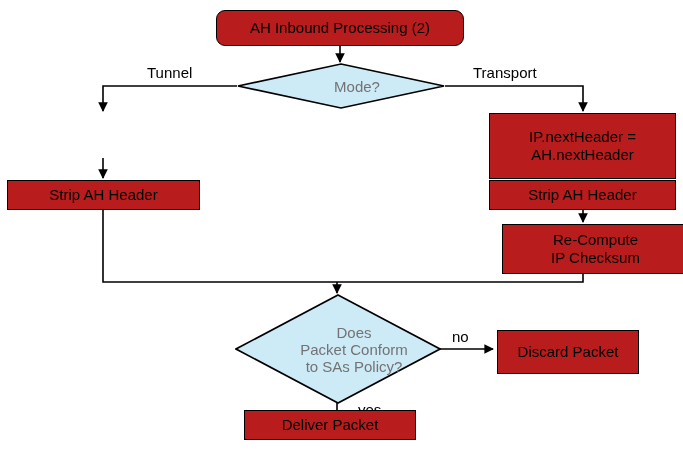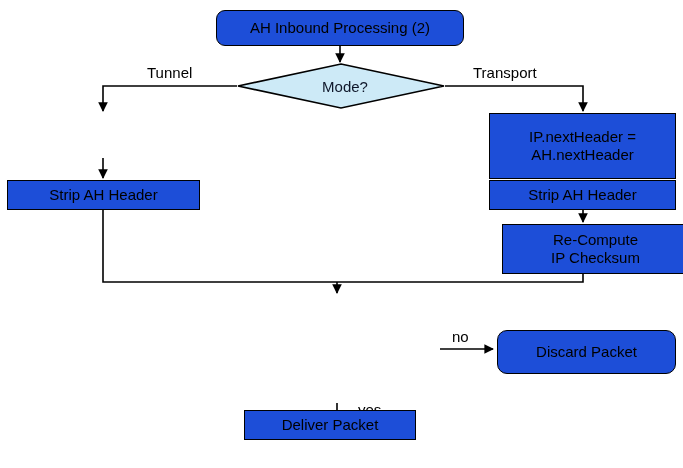--- a/index.html
+++ b/index.html
@@ -20,21 +20,21 @@
   #edges {
     position: absolute;
     left: 0;
     top: 0;
     width: 683px;
     height: 468px;
   }
   .node {
     position: absolute;
     box-sizing: border-box;
-    background: #1d4ed8;
+    background: #b91c1c;
     border: 1px solid #000000;
     display: flex;
     align-items: center;
     justify-content: center;
     text-align: center;
     color: #000000;
     font-size: 15px;
     line-height: 18px;
     white-space: pre-line;
   }
@@ -44,31 +44,31 @@
   .diamond-wrap {
     position: absolute;
   }
   .diamond-wrap svg {
     position: absolute;
     left: 0;
     top: 0;
   }
   .diamond-label {
     position: absolute;
-    left: 4px;
+    left: 16px;
     top: 0;
     width: 100%;
     height: 100%;
     display: flex;
     align-items: center;
     justify-content: center;
     text-align: center;
     font-size: 15px;
     line-height: 17px;
-    color: #0f172a;
+    color: #737373;
     white-space: pre-line;
     pointer-events: none;
   }
   .edge-label {
     position: absolute;
     font-size: 15px;
     line-height: 17px;
     color: #000000;
     white-space: nowrap;
   }
@@ -128,22 +128,30 @@
   <div class="node" style="left:7px; top:180px; width:193px; height:30px;">Strip AH Header</div>
 
   <div class="node" style="left:489px; top:113px; width:187px; height:66px;">IP.nextHeader =
 AH.nextHeader</div>
 
   <div class="node" style="left:489px; top:180px; width:187px; height:30px;">Strip AH Header</div>
 
   <div class="node" style="left:502px; top:224px; width:187px; height:50px;">Re-Compute
 IP Checksum</div>
 
+  <div class="diamond-wrap" style="left:235px; top:294px; width:206px; height:110px;">
+    <svg width="206" height="110" viewBox="0 0 206 110" xmlns="http://www.w3.org/2000/svg">
+      <polygon points="103,1 205,55 103,109 1,55" fill="#cdeaf7" stroke="#000000" stroke-width="1.6"></polygon>
+    </svg>
+    <div class="diamond-label">Does
+Packet Conform
+to SAs Policy?</div>
+  </div>
 
   <div class="edge-label" style="left:452px; top:328px;">no</div>
 
   <div class="edge-label" style="left:358px; top:401px;">yes</div>
 
-  <div class="node" style="left:497px; top:330px; width:179px; height:44px;border-radius:10px;">Discard Packet</div>
+  <div class="node" style="left:497px; top:330px; width:142px; height:44px;">Discard Packet</div>
 
   <div class="node" style="left:244px; top:410px; width:172px; height:30px;">Deliver Packet</div>
 
 </div>
 
 </body></html>

